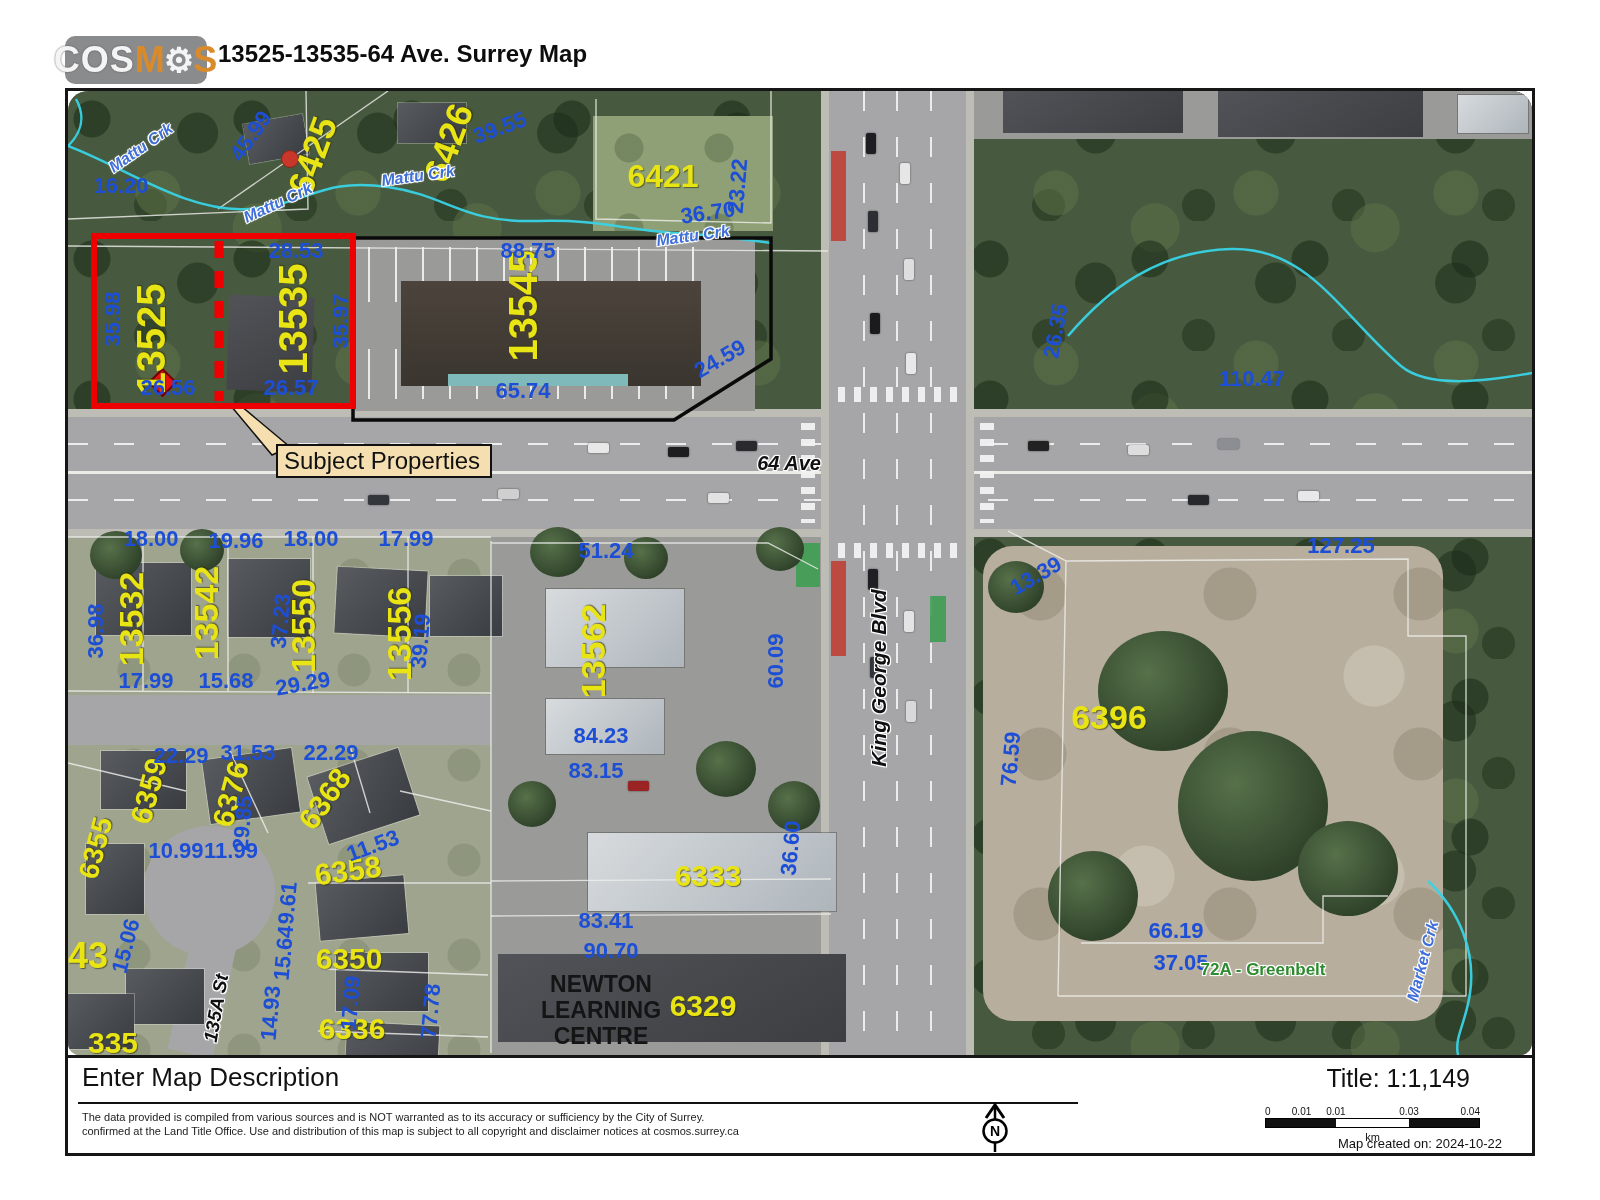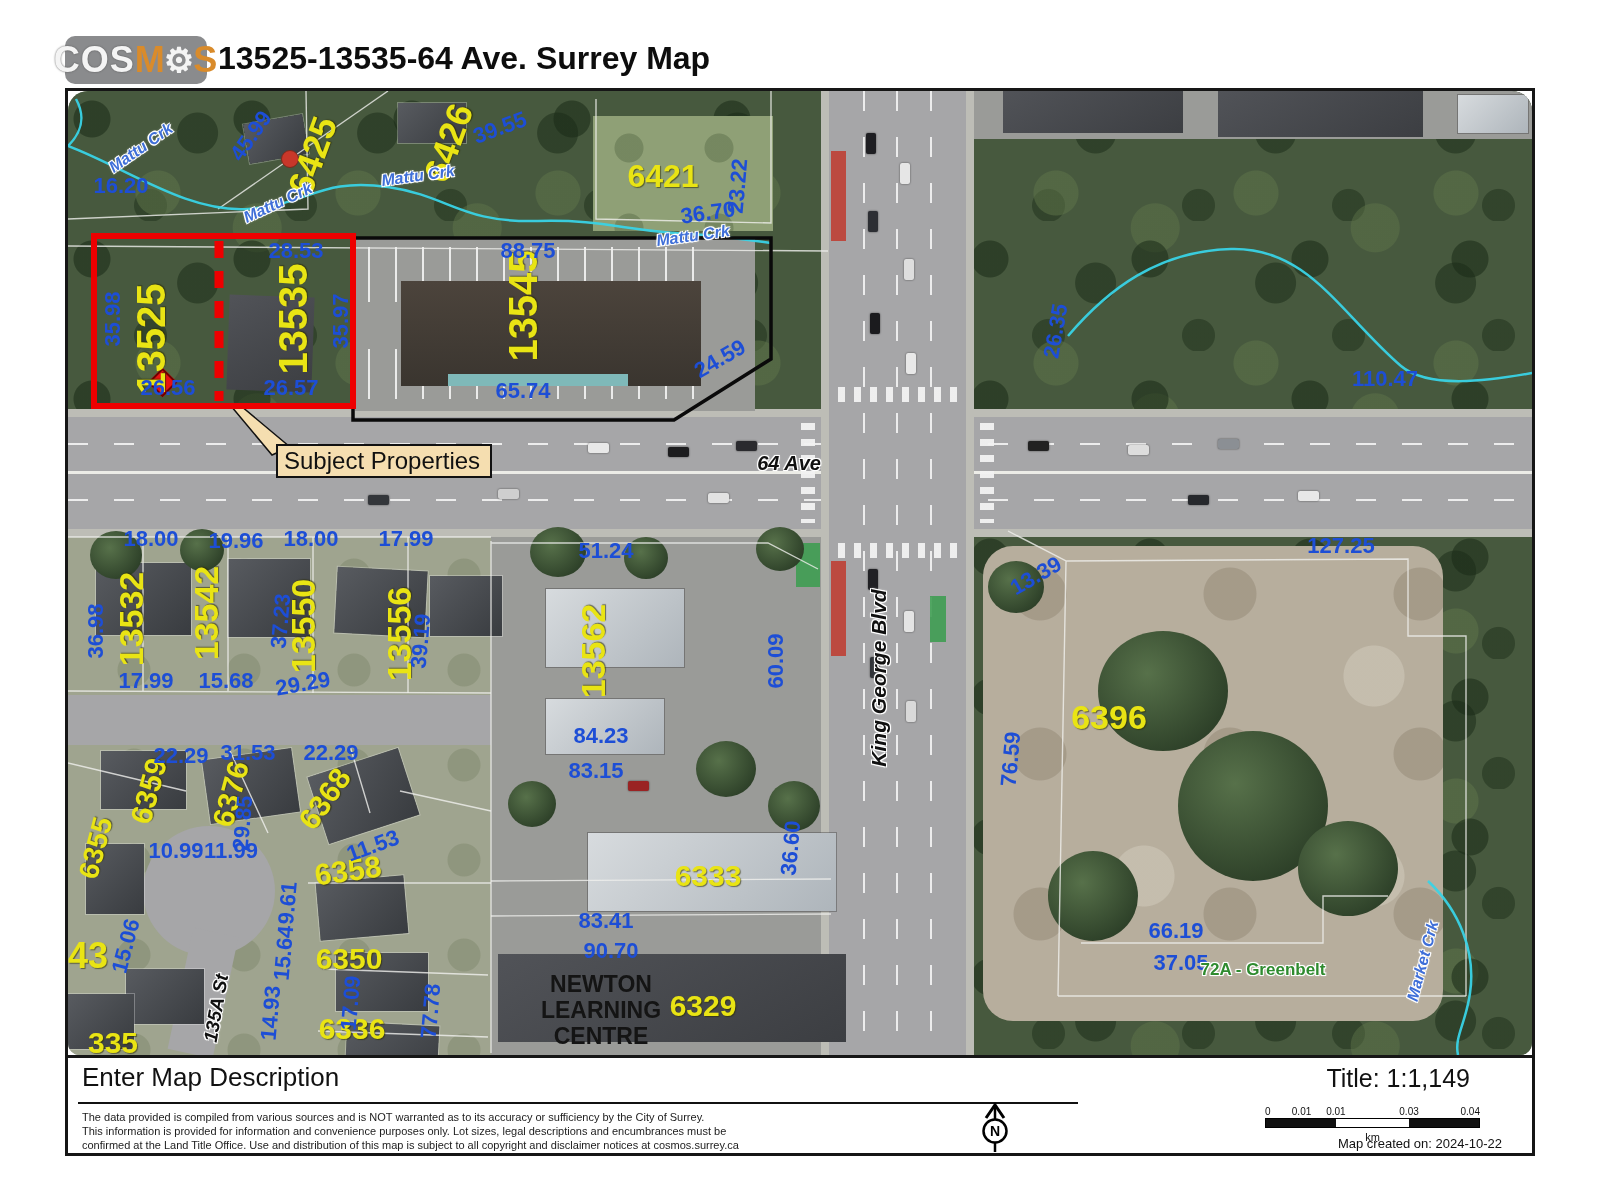--- a/index.html
+++ b/index.html
@@ -4,21 +4,21 @@
 <style>
   html,body{margin:0;padding:0;background:#fff;font-family:"Liberation Sans",sans-serif;}
   .page{position:relative;width:1600px;height:1200px;background:#fff;overflow:hidden;}
 
   
   .logo{position:absolute;left:65px;top:36px;width:142px;height:48px;background:#8a8b8d;border-radius:10px;
         display:flex;align-items:center;justify-content:center;font-weight:bold;font-size:36px;letter-spacing:1px;}
   .logo .lw{color:#f4f4f4;text-shadow:0 0 2px #555;}
   .logo .lo{color:#d98b2b;}
   .logo .lg{color:#f4f4f4;font-size:34px;margin:0 -2px;}
-  .title{position:absolute;left:218px;top:40px;font-size:32px;font-weight:bold;color:#0d0d0d;}
+  .title{position:absolute;left:218px;top:40px;font-size:24px;font-weight:bold;color:#0d0d0d;}
 
   
   .sheet{position:absolute;left:65px;top:88px;width:1464px;height:1062px;border:3px solid #161616;background:#fff;}
   .map{position:relative;width:1464px;height:964px;overflow:hidden;border-radius:20px 20px 12px 12px;background:#8f9884;}
 
   .abs{position:absolute;}
   .forest{background-color:#47593e;background-image:
     radial-gradient(circle at 15% 20%, rgba(25,42,22,.55) 0 18px, transparent 19px),
     radial-gradient(circle at 45% 60%, rgba(96,118,74,.5) 0 22px, transparent 23px),
     radial-gradient(circle at 72% 28%, rgba(25,42,22,.5) 0 20px, transparent 21px),
@@ -274,21 +274,21 @@
           <span class="lbl dim" style="left: 640px; top: 122px; transform: translate(-50%, -50%) rotate(-8deg);">36.70</span>
           <span class="lbl dim" style="left: 460px; top: 160px; transform: translate(-50%, -50%);">88.75</span>
           <span class="lbl dim" style="left: 228px; top: 160px; transform: translate(-50%, -50%);">28.53</span>
           <span class="lbl dim" style="left: 45px; top: 228px; transform: translate(-50%, -50%) rotate(-90deg);">35.98</span>
           <span class="lbl dim" style="left: 273px; top: 230px; transform: translate(-50%, -50%) rotate(-90deg);">35.97</span>
           <span class="lbl dim" style="left: 100px; top: 297px; transform: translate(-50%, -50%);">26.56</span>
           <span class="lbl dim" style="left: 223px; top: 297px; transform: translate(-50%, -50%);">26.57</span>
           <span class="lbl dim" style="left: 455px; top: 300px; transform: translate(-50%, -50%);">65.74</span>
           <span class="lbl dim" style="left: 652px; top: 268px; transform: translate(-50%, -50%) rotate(-30deg);">24.59</span>
           <span class="lbl dim" style="left: 988px; top: 240px; transform: translate(-50%, -50%) rotate(-80deg);">26.35</span>
-          <span class="lbl dim" style="left: 1317px; top: 288px; transform: translate(-50%, -50%);">110.47</span>
+          <span class="lbl dim" style="left: 1184px; top: 288px; transform: translate(-50%, -50%);">110.47</span>
           <span class="lbl dim" style="left: 83px; top: 448px; transform: translate(-50%, -50%);">18.00</span>
           <span class="lbl dim" style="left: 168px; top: 450px; transform: translate(-50%, -50%);">19.96</span>
           <span class="lbl dim" style="left: 243px; top: 448px; transform: translate(-50%, -50%);">18.00</span>
           <span class="lbl dim" style="left: 338px; top: 448px; transform: translate(-50%, -50%);">17.99</span>
           <span class="lbl dim" style="left: 538px; top: 460px; transform: translate(-50%, -50%);">51.24</span>
           <span class="lbl dim" style="left: 28px; top: 540px; transform: translate(-50%, -50%) rotate(-90deg);">36.98</span>
           <span class="lbl dim" style="left: 213px; top: 530px; transform: translate(-50%, -50%) rotate(-85deg);">37.23</span>
           <span class="lbl dim" style="left: 353px; top: 550px; transform: translate(-50%, -50%) rotate(-85deg);">39.19</span>
           <span class="lbl dim" style="left: 78px; top: 590px; transform: translate(-50%, -50%);">17.99</span>
           <span class="lbl dim" style="left: 158px; top: 590px; transform: translate(-50%, -50%);">15.68</span>
@@ -336,21 +336,20 @@
           <div>LEARNING</div>
           <div>CENTRE</div>
         </div>
     </div>
 
     <div class="footer">
       <div class="desc">Enter Map Description</div>
       <div class="desc-line"></div>
       <div class="disclaimer">
           <div>The data provided is compiled from various sources and is NOT warranted as to its accuracy or sufficiency by the City of Surrey.</div>
-          <div>This information is provided for information and convenience purposes only.  Lot sizes, legal descriptions and encumbrances must be</div>
           <div>confirmed at the Land Title Office.  Use and distribution of this map is subject to all copyright and disclaimer notices at cosmos.surrey.ca</div>
         </div>
 
       <div class="scale-text">Title:  1:1,149</div>
 
       <svg class="north" width="44" height="52" viewBox="0 0 44 52">
         <line x1="22" y1="50" x2="22" y2="4" stroke="#000" stroke-width="2.5"></line>
         <polyline points="13,16 22,3 31,16" fill="none" stroke="#000" stroke-width="3"></polyline>
         <circle cx="22" cy="29" r="11.5" fill="#fff" stroke="#000" stroke-width="2.5"></circle>
         <text x="22" y="34" text-anchor="middle" font-size="14" font-weight="bold" font-family="Liberation Sans, sans-serif">N</text>

